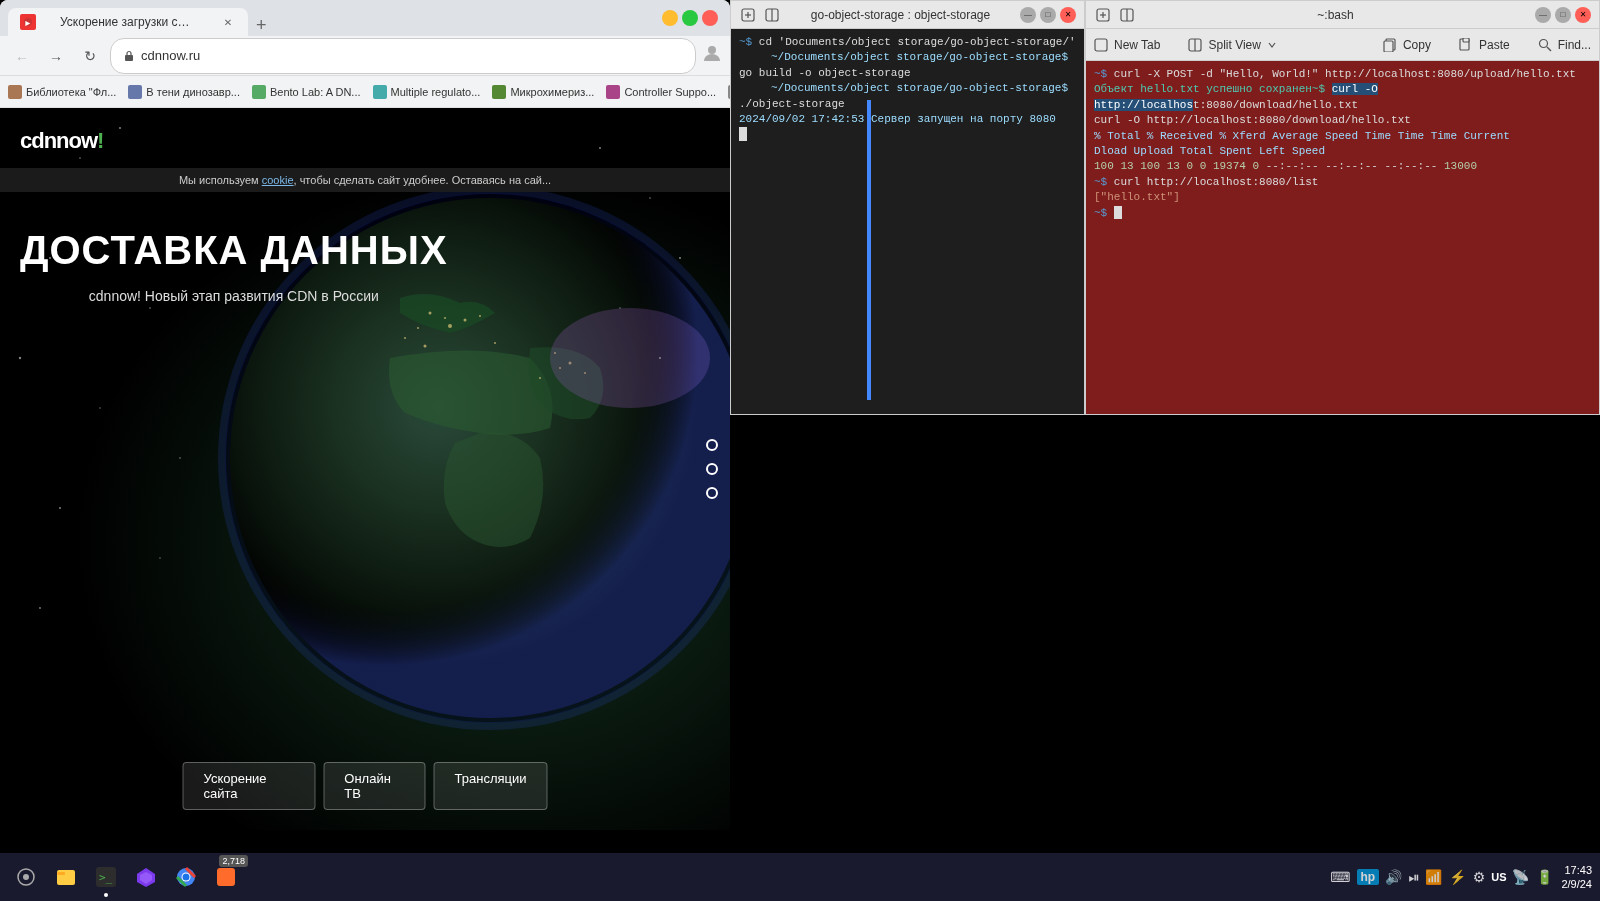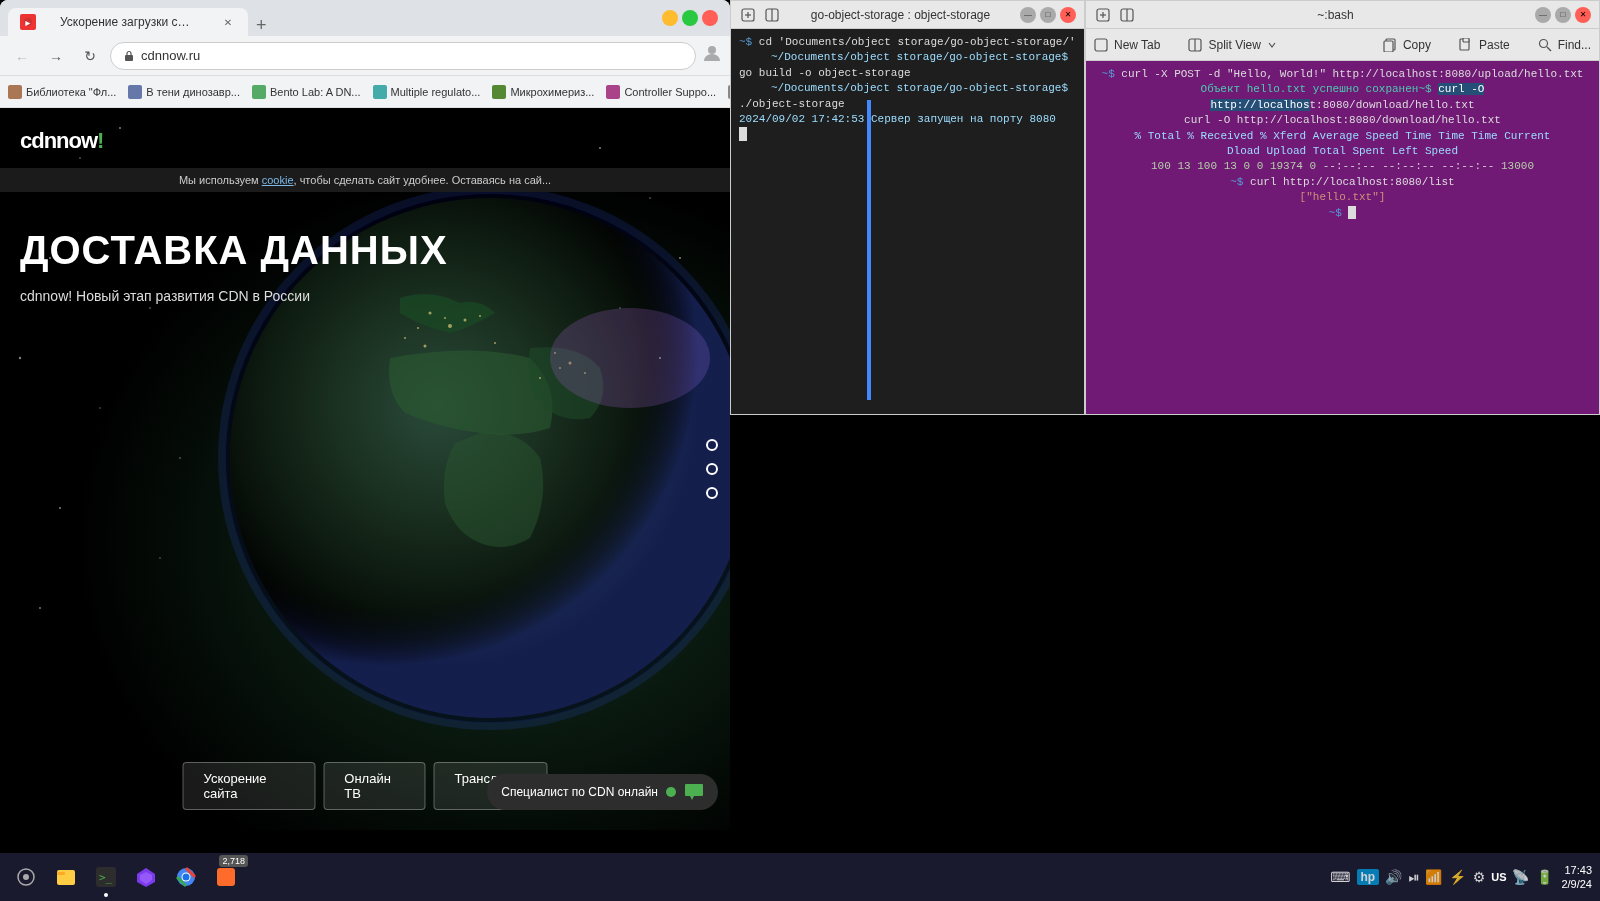--- a/index.html
+++ b/index.html
@@ -90,21 +90,21 @@
       background: transparent;
       cursor: pointer;
       display: flex; align-items: center; justify-content: center;
       color: #555;
       font-size: 14px;
     }
     .nav-btn.disabled { color: #bbb; cursor: default; }
 
     .address-bar {
       flex: 1;
-      height: 28px;
+      height: 36px;
       background: white;
       border-radius: 14px;
       border: 1px solid #ccc;
       display: flex;
       align-items: center;
       padding: 0 12px;
       font-size: 13px;
       color: #333;
       gap: 6px;
     }
@@ -187,20 +187,21 @@
       color: white;
       text-transform: uppercase;
       line-height: 1.1;
       letter-spacing: 1px;
     }
 
     .cdn-hero-subtitle {
       font-size: 14px;
       color: #ddd;
       margin-top: 16px;
+      text-align: center;
     }
 
     .cdn-nav-dots {
       position: absolute;
       right: 12px;
       top: 50%;
       transform: translateY(-50%);
       display: flex;
       flex-direction: column;
       gap: 12px;
@@ -334,22 +335,21 @@
       left: 1085px;
       top: 0;
       width: 515px;
       height: 415px;
       background: white;
       border: 1px solid #ccc;
       z-index: 10;
     }
 
     .terminal-right .terminal-content {
-      background: #701a75;
-      text-align: center;
+      background: #7f1d1d;
     }
 
     
     .taskbar {
       position: absolute;
       bottom: 0; left: 0; right: 0;
       height: 48px;
       background: #1a1a2e;
       display: flex;
       align-items: center;
@@ -624,27 +624,20 @@
         <span>Ускорение сайта</span>
       </div>
       <div class="cdn-bottom-tab">
         <span>Онлайн ТВ</span>
       </div>
       <div class="cdn-bottom-tab">
         <span>Трансляции</span>
       </div>
     </div>
 
-    <div class="cdn-chat-widget">
-      <span>Специалист по CDN онлайн</span>
-      <div class="cdn-chat-dot"></div>
-      <svg width="20" height="20" viewBox="0 0 20 20">
-        <path d="M2 14 L6 14 L8 18 L10 14 L18 14 Q19 14 19 13 L19 3 Q19 2 18 2 L2 2 Q1 2 1 3 L1 13 Q1 14 2 14 Z" fill="#4caf50"></path>
-      </svg>
-    </div>
   </div>
 </div>
 
 <div class="blue-bar"></div>
 
 <div class="terminal-left">
   <div class="terminal-titlebar">
     <div class="titlebar-icons">
       <div class="titlebar-icon-btn">
         <svg width="14" height="14" viewBox="0 0 14 14">

